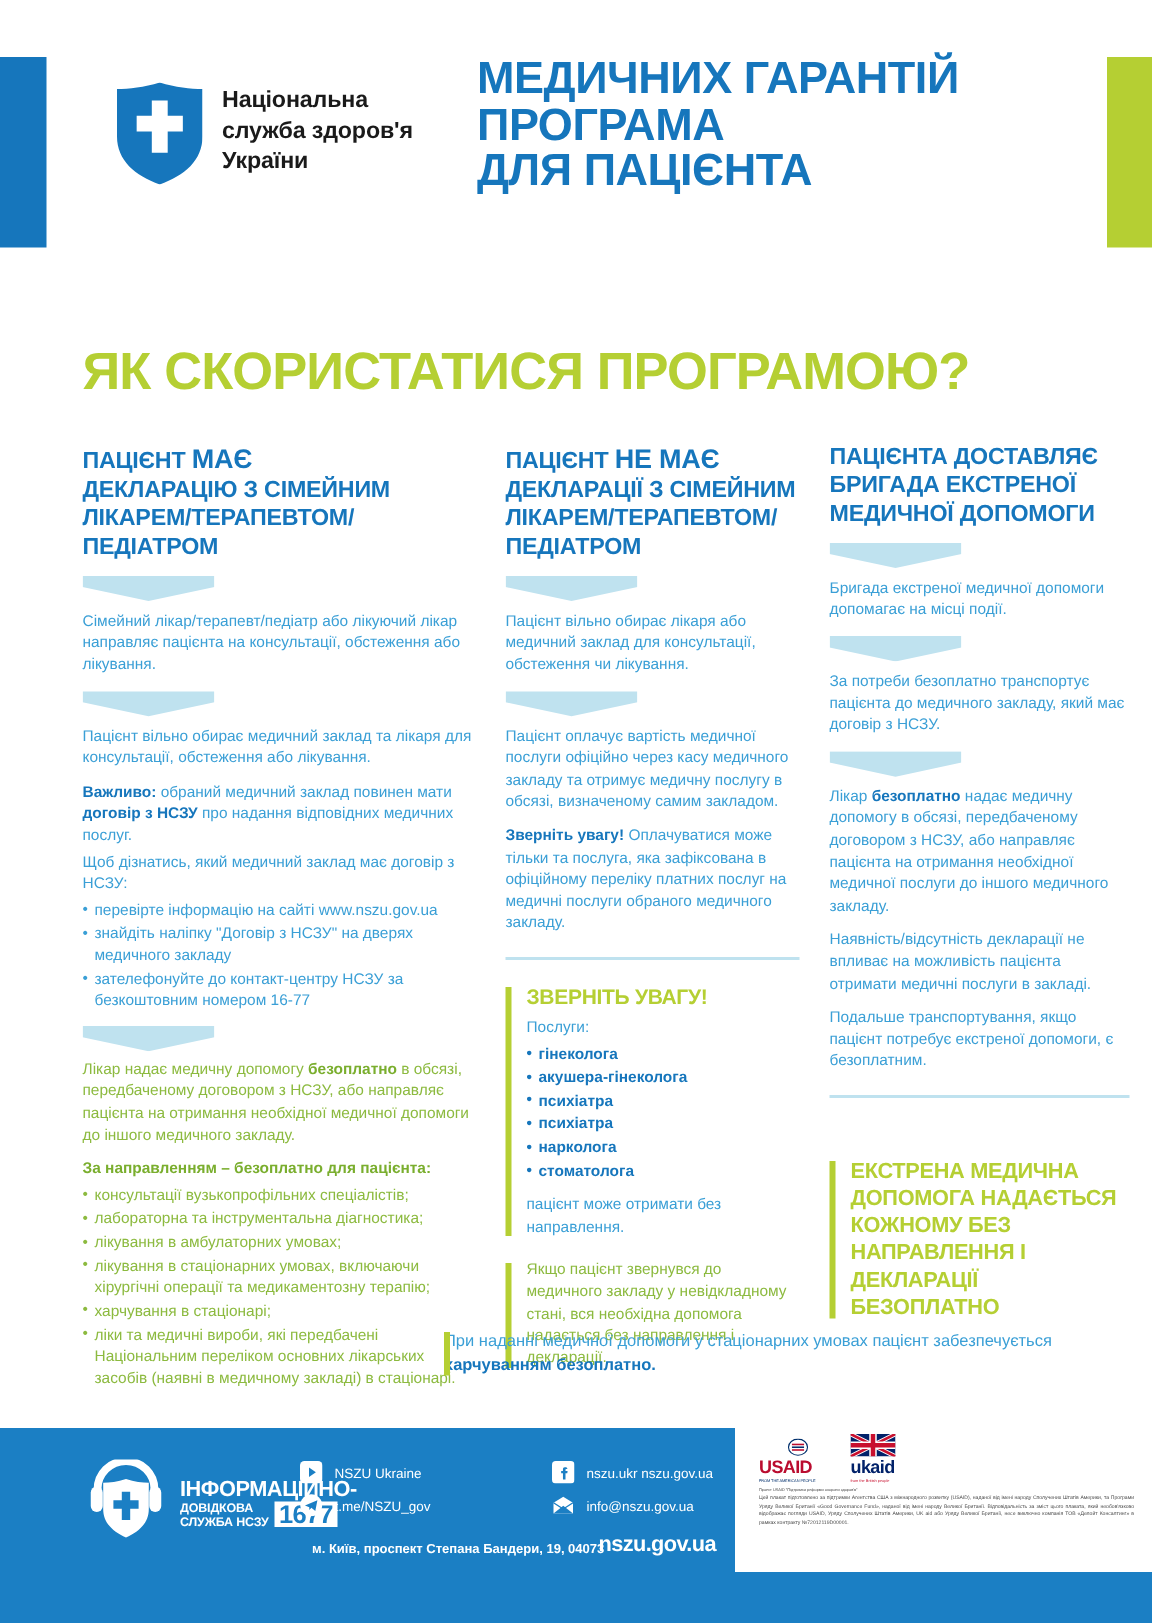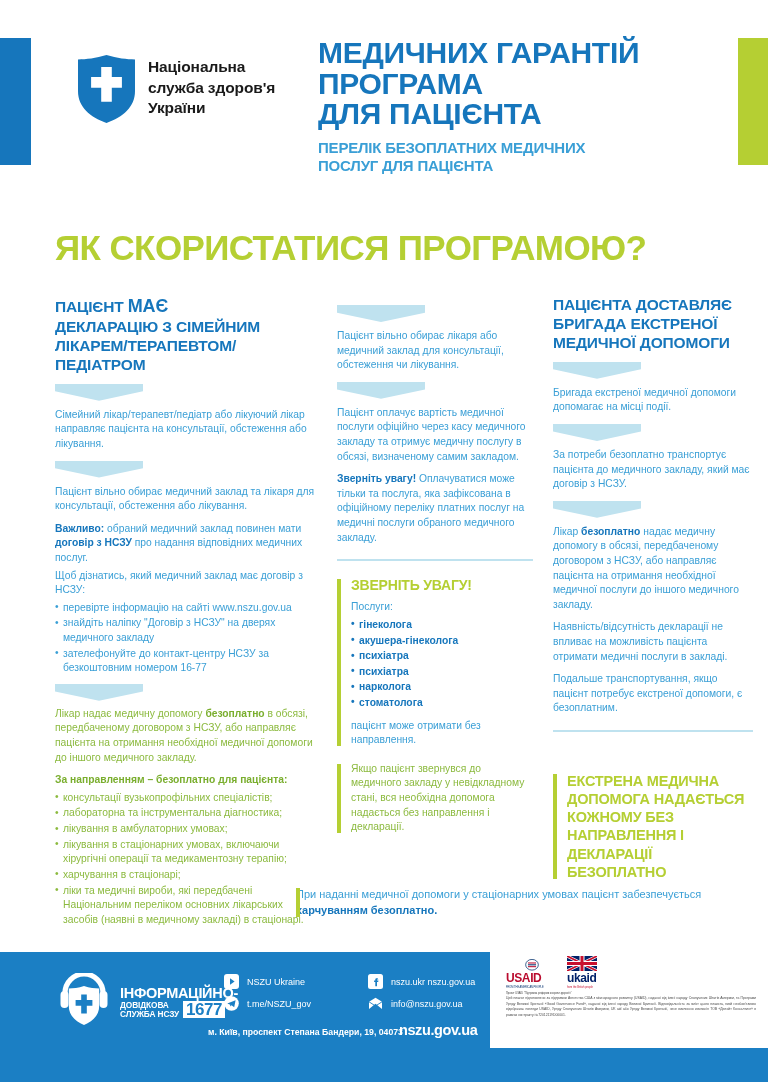--- a/index.html
+++ b/index.html
@@ -113,21 +113,21 @@
   .hl-row { display: flex; align-items: flex-end; gap: 4px; }
   .hl-2 { font-size: 8.3px; font-weight: 700; letter-spacing: -0.1px; }
   .hl-num {
     background: #fff; color: #1b7fc4; font-size: 17px; font-weight: 700;
     padding: 0 3px; line-height: 1.05; letter-spacing: -0.5px;
   }
 
   .contacts { position: absolute; left: 208px; top: 22px; color: #fff; font-size: 9px; }
   .crow { display: flex; align-items: center; gap: 8px; margin-bottom: 7px; }
   .cicon { width: 15px; height: 15px; flex: none; }
-  .contacts-left { position: absolute; left: 224px; top: 22px; }
+  .contacts-left { position: absolute; left: 200px; top: 22px; }
   .contacts-right { position: absolute; left: 368px; top: 22px; }
   .addr { position: absolute; left: 208px; top: 75px; color: #fff; font-size: 8.7px; font-weight: 700; }
   .site { position: absolute; left: 399px; top: 70px; color: #fff; font-size: 14.5px; font-weight: 700; letter-spacing: -0.4px; }
 
   .donors { position: absolute; left: 506px; top: 952px; width: 252px; }
   .donor-logos { display: flex; align-items: flex-end; gap: 9px; padding-top: 4px; }
   .usaid-logo { width: 52px; }
   .ukaid-logo { width: 44px; }
   .usaid-word { font-size: 12px; font-weight: 700; color: #002f6c; letter-spacing: -0.4px; line-height: 1; }
   .usaid-word span { color: #ba0c2f; }
@@ -160,24 +160,20 @@
       <div>України</div>
     </div>
   </div>
 
   <div class="title-block">
     <div class="title-main">
       <div>МЕДИЧНИХ ГАРАНТІЙ</div>
       <div>ПРОГРАМА</div>
       <div>ДЛЯ ПАЦІЄНТА</div>
     </div>
-    <div class="title-sub">
-      <div>ПЕРЕЛІК БЕЗОПЛАТНИХ МЕДИЧНИХ</div>
-      <div>ПОСЛУГ ДЛЯ ПАЦІЄНТА</div>
-    </div>
   </div>
 
   <div class="headline">ЯК СКОРИСТАТИСЯ ПРОГРАМОЮ?</div>
 
   <div class="columns">
 
     <div class="col col-1">
       <div class="col-head">
         <span>ПАЦІЄНТ </span><span class="strong">МАЄ</span><br>
         <span>ДЕКЛАРАЦІЮ З СІМЕЙНИМ ЛІКАРЕМ/ТЕРАПЕВТОМ/ПЕДІАТРОМ</span>
@@ -209,20 +205,24 @@
         <li>консультації вузькопрофільних спеціалістів;</li>
         <li>лабораторна та інструментальна діагностика;</li>
         <li>лікування в амбулаторних умовах;</li>
         <li>лікування в стаціонарних умовах, включаючи хірургічні операції та медикаментозну терапію;</li>
         <li>харчування в стаціонарі;</li>
         <li>ліки та медичні вироби, які передбачені Національним переліком основних лікарських засобів (наявні в медичному закладі) в стаціонарі.</li>
       </ul>
     </div>
 
     <div class="col col-2">
+      <div class="col-head">
+        <span>ПАЦІЄНТ </span><span class="strong">НЕ МАЄ</span><br>
+        <span>ДЕКЛАРАЦІЇ З СІМЕЙНИМ ЛІКАРЕМ/ТЕРАПЕВТОМ/ПЕДІАТРОМ</span>
+      </div>
 
       <div class="arrow"></div>
       <div class="p">Пацієнт вільно обирає лікаря або медичний заклад для консультації, обстеження чи лікування.</div>
 
       <div class="arrow"></div>
       <div class="p">Пацієнт оплачує вартість медичної послуги офіційно через касу медичного закладу та отримує медичну послугу в обсязі, визначеному самим закладом.</div>
 
       <div class="p"><b>Зверніть увагу!</b><span> Оплачуватися може тільки та послуга, яка зафіксована в офіційному переліку платних послуг на медичні послуги обраного медичного закладу.</span></div>
 
       <div class="hrule"></div>

